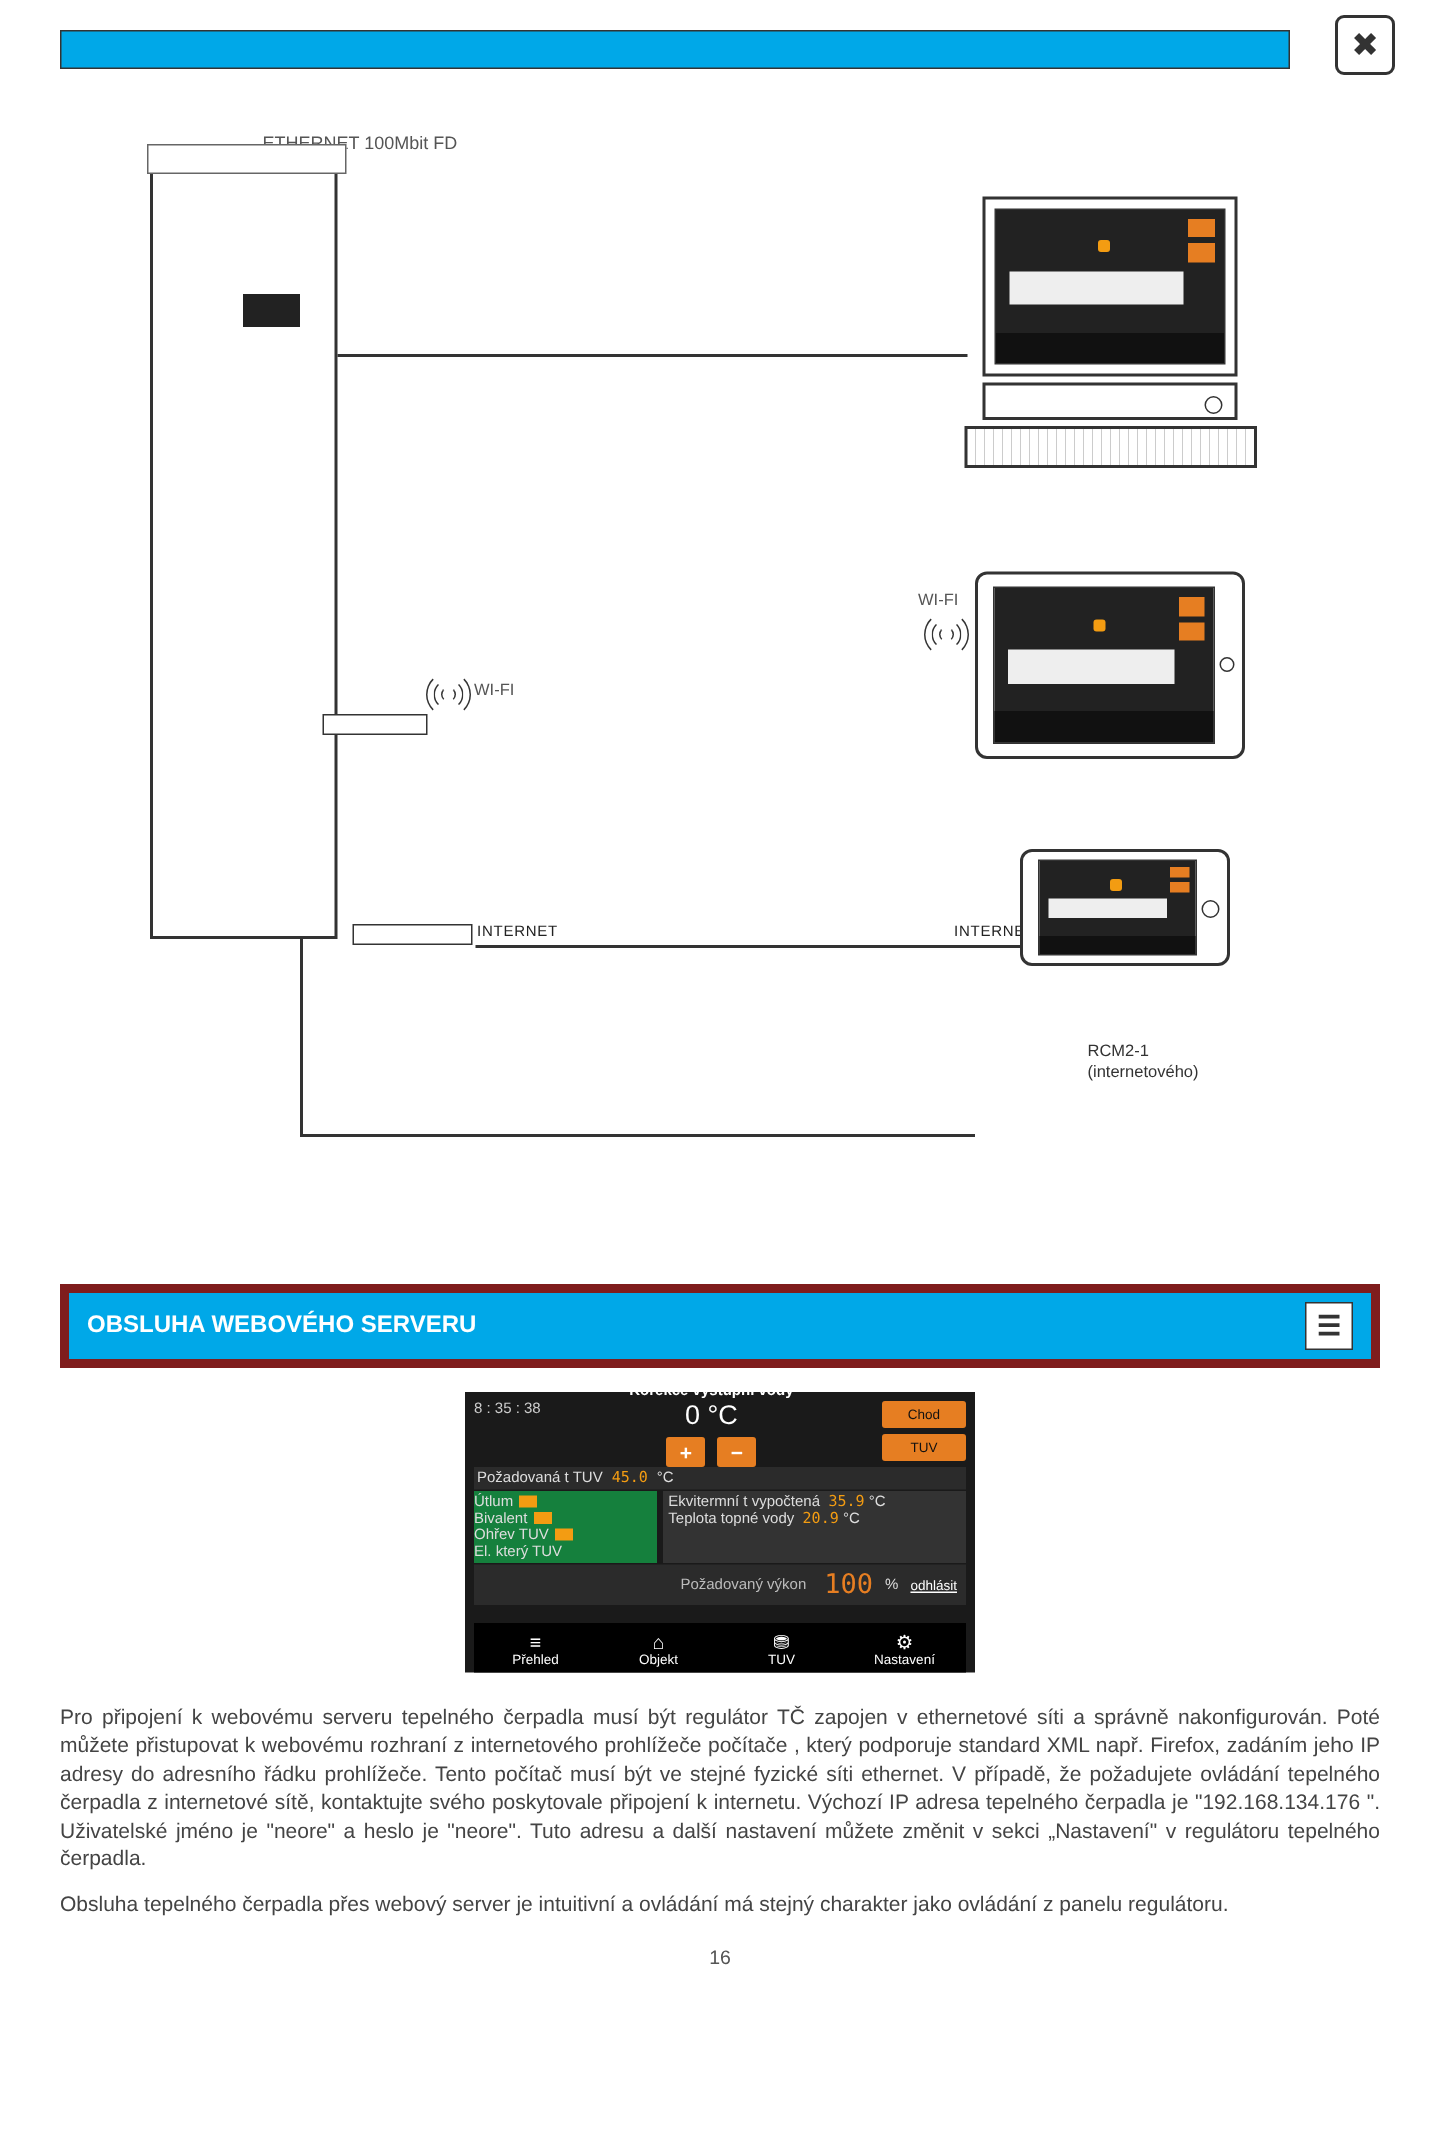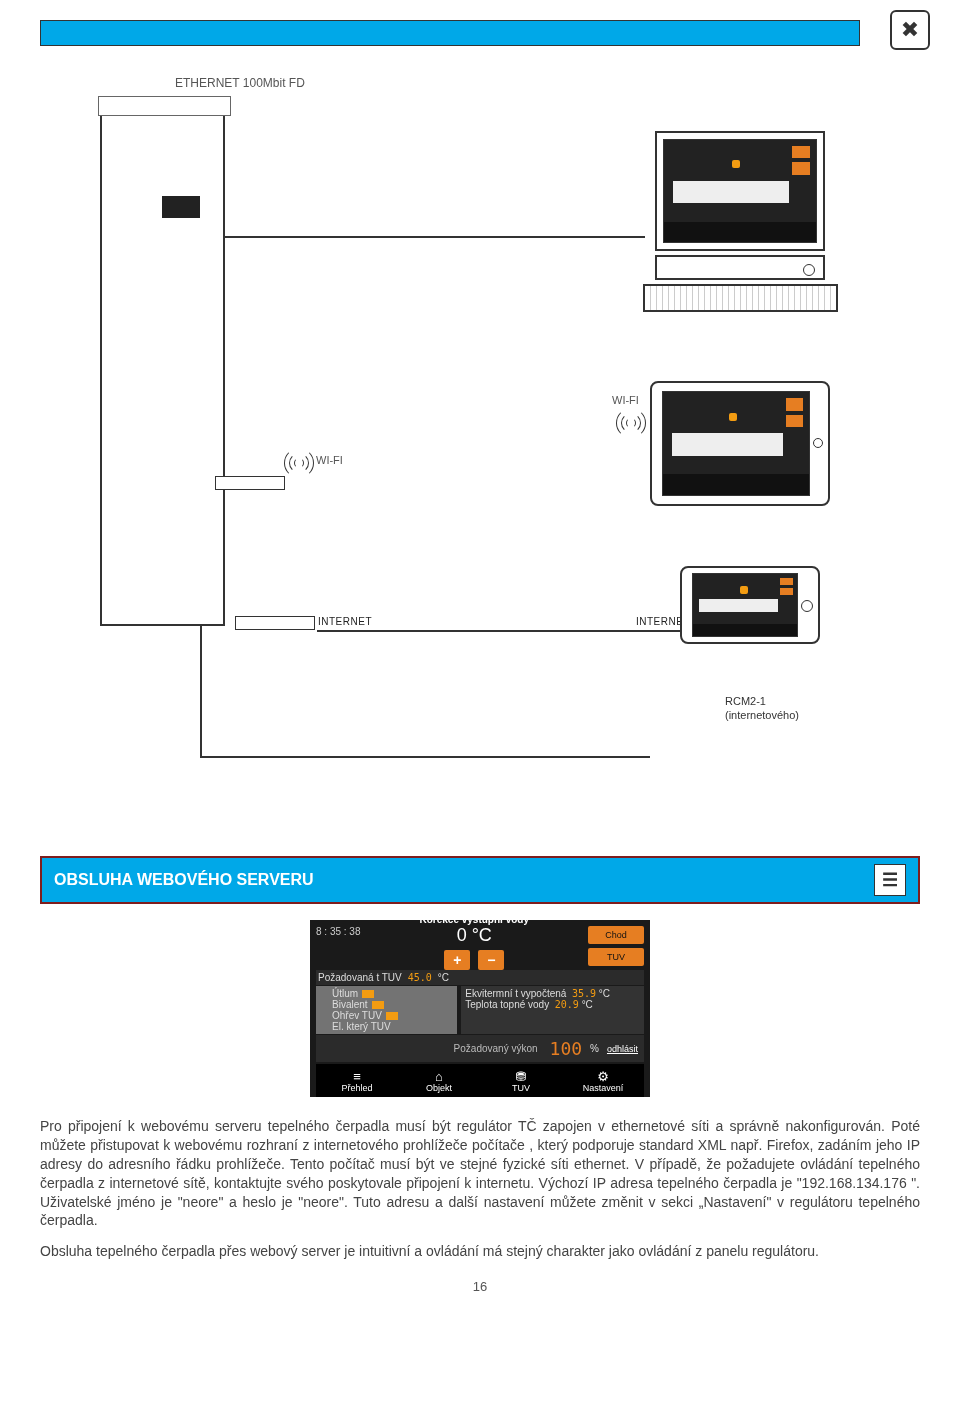--- a/index.html
+++ b/index.html
@@ -33,21 +33,21 @@
   }
   .diagram {
     width: 760px;
     margin: 30px auto 20px 60px;
     position: relative;
     height: 760px;
   }
   .ethernet-label {
     position: absolute;
     left: 75px;
-    top: 0;
+    top: 12px;
     font-size: 12px;
     color: #555;
   }
   
   .unit {
     position: absolute;
     left: 0;
     top: 30px;
     width: 125px;
     height: 520px;
@@ -173,21 +173,21 @@
 
   
   .section-header{
     background:#00a8e8;
     color:#fff;
     font-weight:bold;
     padding:6px 12px;
     display:flex;
     justify-content:space-between;
     align-items:center;
-    border:2px solid #7f1d1d;
+    border:6px solid #7f1d1d;
     margin-top:10px;
   }
   .menu-icon{
     width:32px; height:32px; border:1px solid #333; background:#fff;
     display:flex; align-items:center; justify-content:center;
     font-size:18px; color:#333;
   }
 
   
   .server-shot{
@@ -202,24 +202,24 @@
   .obutton{ background:#e67e22; color:#111; width:56px; text-align:center; padding:2px 0; font-size:9px; border-radius:2px;}
   .obutton-lg{ padding:4px 0; }
   .ss-corr{ text-align:center; color:#fff; }
   .ss-corr .title{ font-size:10px; font-weight:bold; margin-top:-12px;}
   .ss-corr .val{ font-size:18px; margin:0;}
   .pm{ display:flex; gap:8px; justify-content:center; margin:4px 0 10px;}
   .pm div{ width:26px; height:20px; background:#e67e22; color:#fff; font-size:14px; font-weight:bold; display:flex; align-items:center; justify-content:center; border-radius:2px;}
   .ss-row{ display:flex; padding:2px 2px; gap:6px; align-items:center; background:#2b2b2b; margin-bottom:1px;}
   .val-orange{ color:#f39c12; font-family:monospace;}
   .ss-grid{ display:flex; gap:4px; margin-bottom:1px;}
-  .ss-grid .col{ flex:1; background:#737373; padding:2px 16px;}
+  .ss-grid .col{ flex:1; background:#15803d; padding:2px 0;}
   .ss-grid .col2{ flex:1.6; background:#333; padding:2px 4px;}
   .sq{ display:inline-block; width:12px; height:8px; background:#f39c12; vertical-align:middle; margin:0 4px;}
-  .ss-power{ display:flex; justify-content:flex-end; align-items:center; gap:8px; background:#2b2b2b; padding:3px 4px; margin-bottom:2px;}
+  .ss-power{ display:flex; justify-content:flex-end; align-items:center; gap:8px; background:#2b2b2b; padding:3px 4px; margin-bottom:12px;}
   .ss-power .pw-lbl{ flex:1; color:#bbb; text-align:right; padding-right:4px;}
   .ss-power .pw-val{ color:#e67e22; font-size:18px; font-family:monospace;}
   .ss-power .logout{ color:#fff; font-size:9px; text-decoration:underline; padding-right:2px;}
   .ss-nav{ display:flex; background:#000; }
   .ss-nav .ni{ flex:1; text-align:center; padding:6px 0 4px; color:#fff; font-size:9px;}
   .ss-nav .ni .ico{ font-size:13px; line-height:1;}
 
   
   .body-text{
     font-size:14px; color:#444; line-height:1.35;

